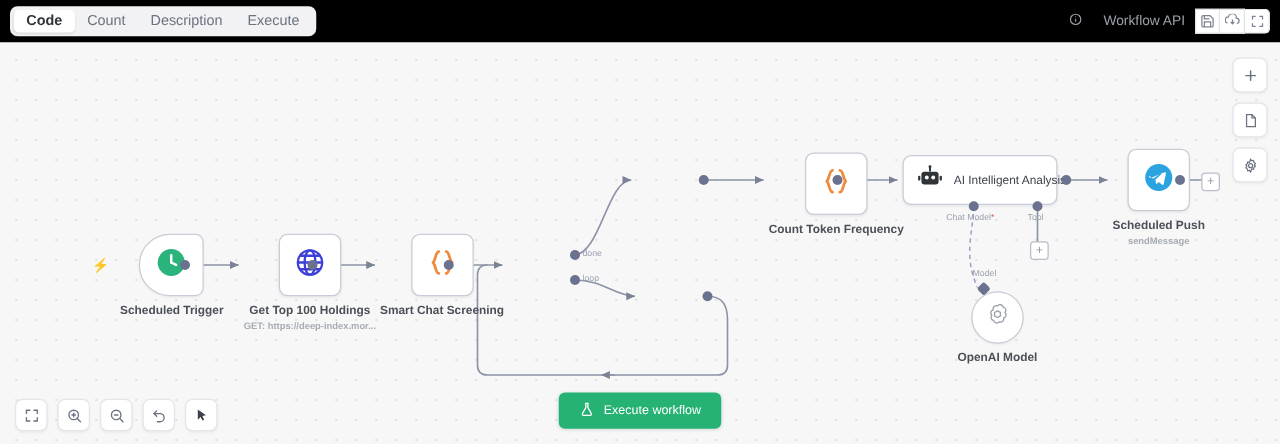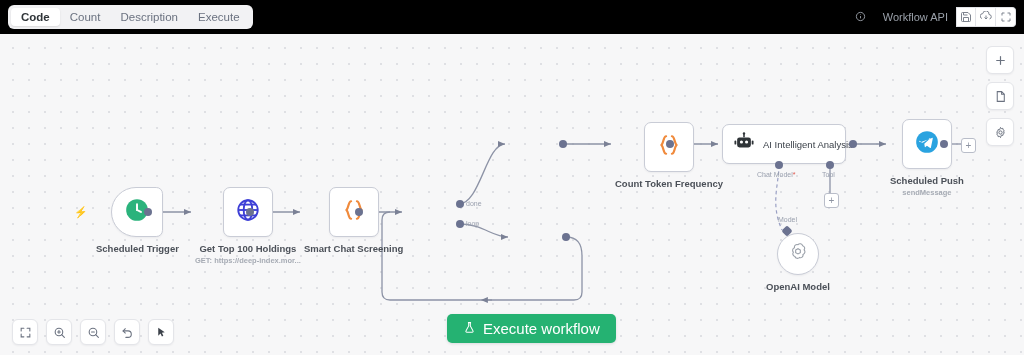--- a/index.html
+++ b/index.html
@@ -58,21 +58,21 @@
     width:26px;height:26px;background:#fff;border:1px solid #e4e5e9;border-radius:6px;
     display:flex;align-items:center;justify-content:center;cursor:pointer;
     box-shadow:0 1px 2px rgba(16,24,40,.05);box-sizing:border-box;
   }
 
   
   .execute{
     position:absolute;left:447px;bottom:12px;
     height:29px;padding:0 16px;background:#25b272;color:#fff;border:none;border-radius:5px;
     display:flex;align-items:center;gap:7px;cursor:pointer;
-    font-size:15px;font-family:"Liberation Sans", sans-serif;
+    font-size:10px;font-family:"Liberation Sans", sans-serif;
     box-shadow:0 1px 3px rgba(16,24,40,.12);
   }
 
   
   .node{position:absolute;display:flex;flex-direction:column;align-items:center;}
   .box{
     width:50px;height:50px;background:#fff;border:1px solid #c9ccd6;border-radius:7px;
     display:flex;align-items:center;justify-content:center;box-sizing:border-box;
     box-shadow:0 1px 2px rgba(16,24,40,.05);cursor:pointer;
   }

